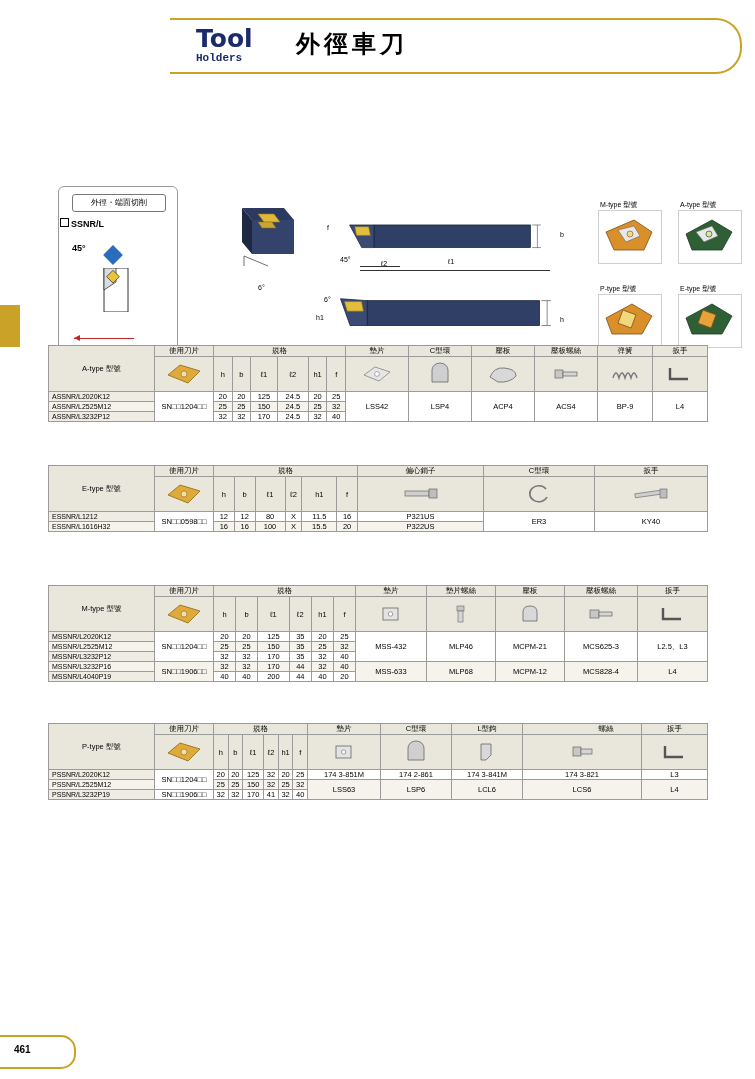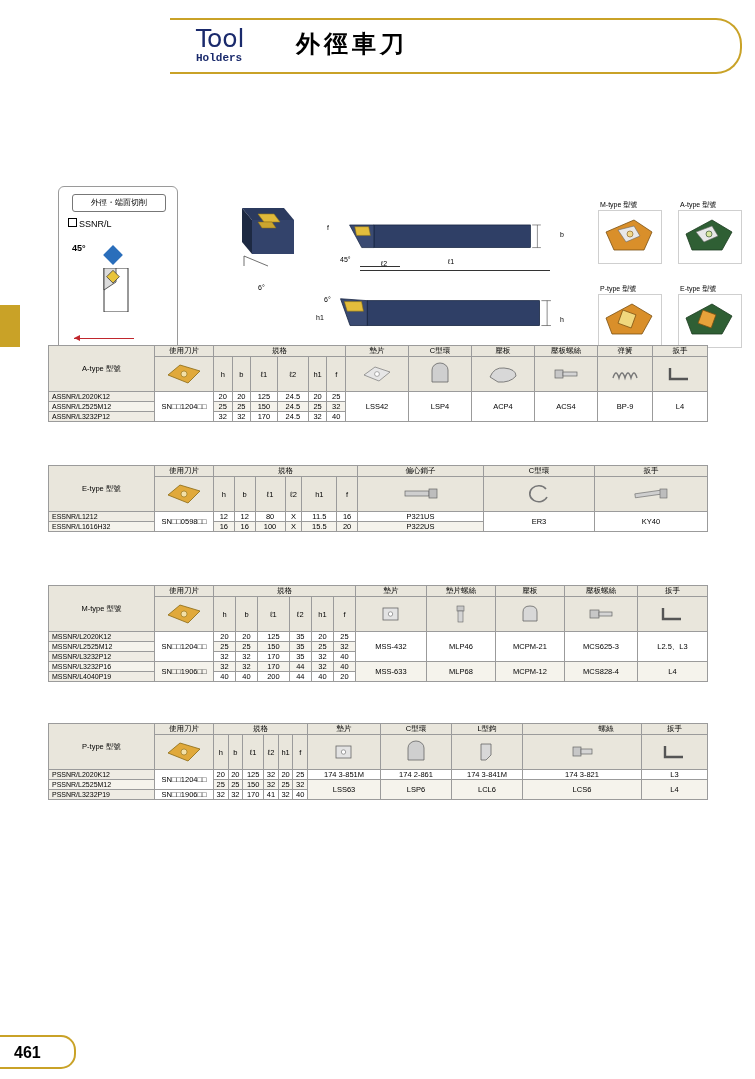--- a/index.html
+++ b/index.html
@@ -13,21 +13,21 @@
   
   .header{
     position:absolute;left:170px;top:18px;width:570px;height:52px;
     border:2px solid #c9a227;border-left:none;
     border-radius:0 26px 26px 0;
     background:#fff;
   }
   .hdr-tool{
     position:absolute;left:196px;top:24px;
     font-family:"DejaVu Sans",sans-serif;
-    font-weight:normal;font-size:25px;color:#1a2a6c;letter-spacing:0px;
+    font-weight:bold;font-size:25px;color:#1a2a6c;letter-spacing:0px;
   }
   .hdr-holders{
     position:absolute;left:196px;top:52px;
     font-family:Liberation Mono, monospace;
     font-weight:bold;font-size:11px;color:#1a2a6c;
   }
   .hdr-title{
     position:absolute;left:296px;top:28px;
     font-family:"DejaVu Sans","Liberation Sans",sans-serif;
     font-weight:bold;font-size:24px;color:#000;letter-spacing:4px;
@@ -44,21 +44,21 @@
   .panel-box{
     position:absolute;left:58px;top:98px;width:118px;height:172px;
     border:1px solid #9a9a9a;border-radius:6px;background:#fff;
   }
   .panel-cap{
     position:absolute;left:72px;top:106px;width:92px;height:16px;
     border:1px solid #777;border-radius:3px;background:#fff;
     font-size:8px;text-align:center;line-height:16px;
   }
   .panel-sub{
-    position:absolute;left:68px;top:130px;font-size:9px;font-weight:normal;
+    position:absolute;left:60px;top:130px;font-size:9px;font-weight:bold;
   }
   .panel-sub .sq{display:inline-block;width:7px;height:7px;border:1px solid #000;margin-right:2px;}
   .ang45{position:absolute;left:72px;top:155px;font-size:9px;font-weight:bold;}
   .blue-sq{position:absolute;left:106px;top:160px;width:14px;height:14px;background:#2a6ebb;transform:rotate(45deg);}
   .tool-shape{position:absolute;left:96px;top:180px;width:40px;height:44px;}
   .red-arrow{position:absolute;left:74px;top:250px;width:60px;height:1px;background:#c0272d;}
   .red-arrow:before{content:"";position:absolute;left:0;top:-3px;border-right:6px solid #c0272d;border-top:3px solid transparent;border-bottom:3px solid transparent;}
 
   
   .drawA{position:absolute;left:228px;top:110px;width:110px;height:70px;}
@@ -77,21 +77,21 @@
   .hd{background:#e9e6dc;font-weight:normal;}
   .rowlbl{background:#efece4;font-size:7px;text-align:left;padding-left:3px;}
   .alt{background:#f5f3ec;}
   .ins-img{display:block;margin:0 auto;}
 
   .pagefoot{
     position:absolute;left:0;top:1035px;width:74px;height:30px;
     border:2px solid #c9a227;border-left:none;border-radius:0 15px 15px 0;
     background:#fff;
   }
-  .pagenum{position:absolute;left:14px;top:1044px;font-size:16px;font-weight:bold;}
+  .pagenum{position:absolute;left:14px;top:1044px;font-size:10px;font-weight:bold;}
 </style>
 </head>
 <body>
 
 <div class="header"></div>
 <div class="hdr-tool">Tool</div>
 <div class="hdr-holders">Holders</div>
 <div class="hdr-title">外徑車刀</div>
 
 <div class="side-tab"></div>

